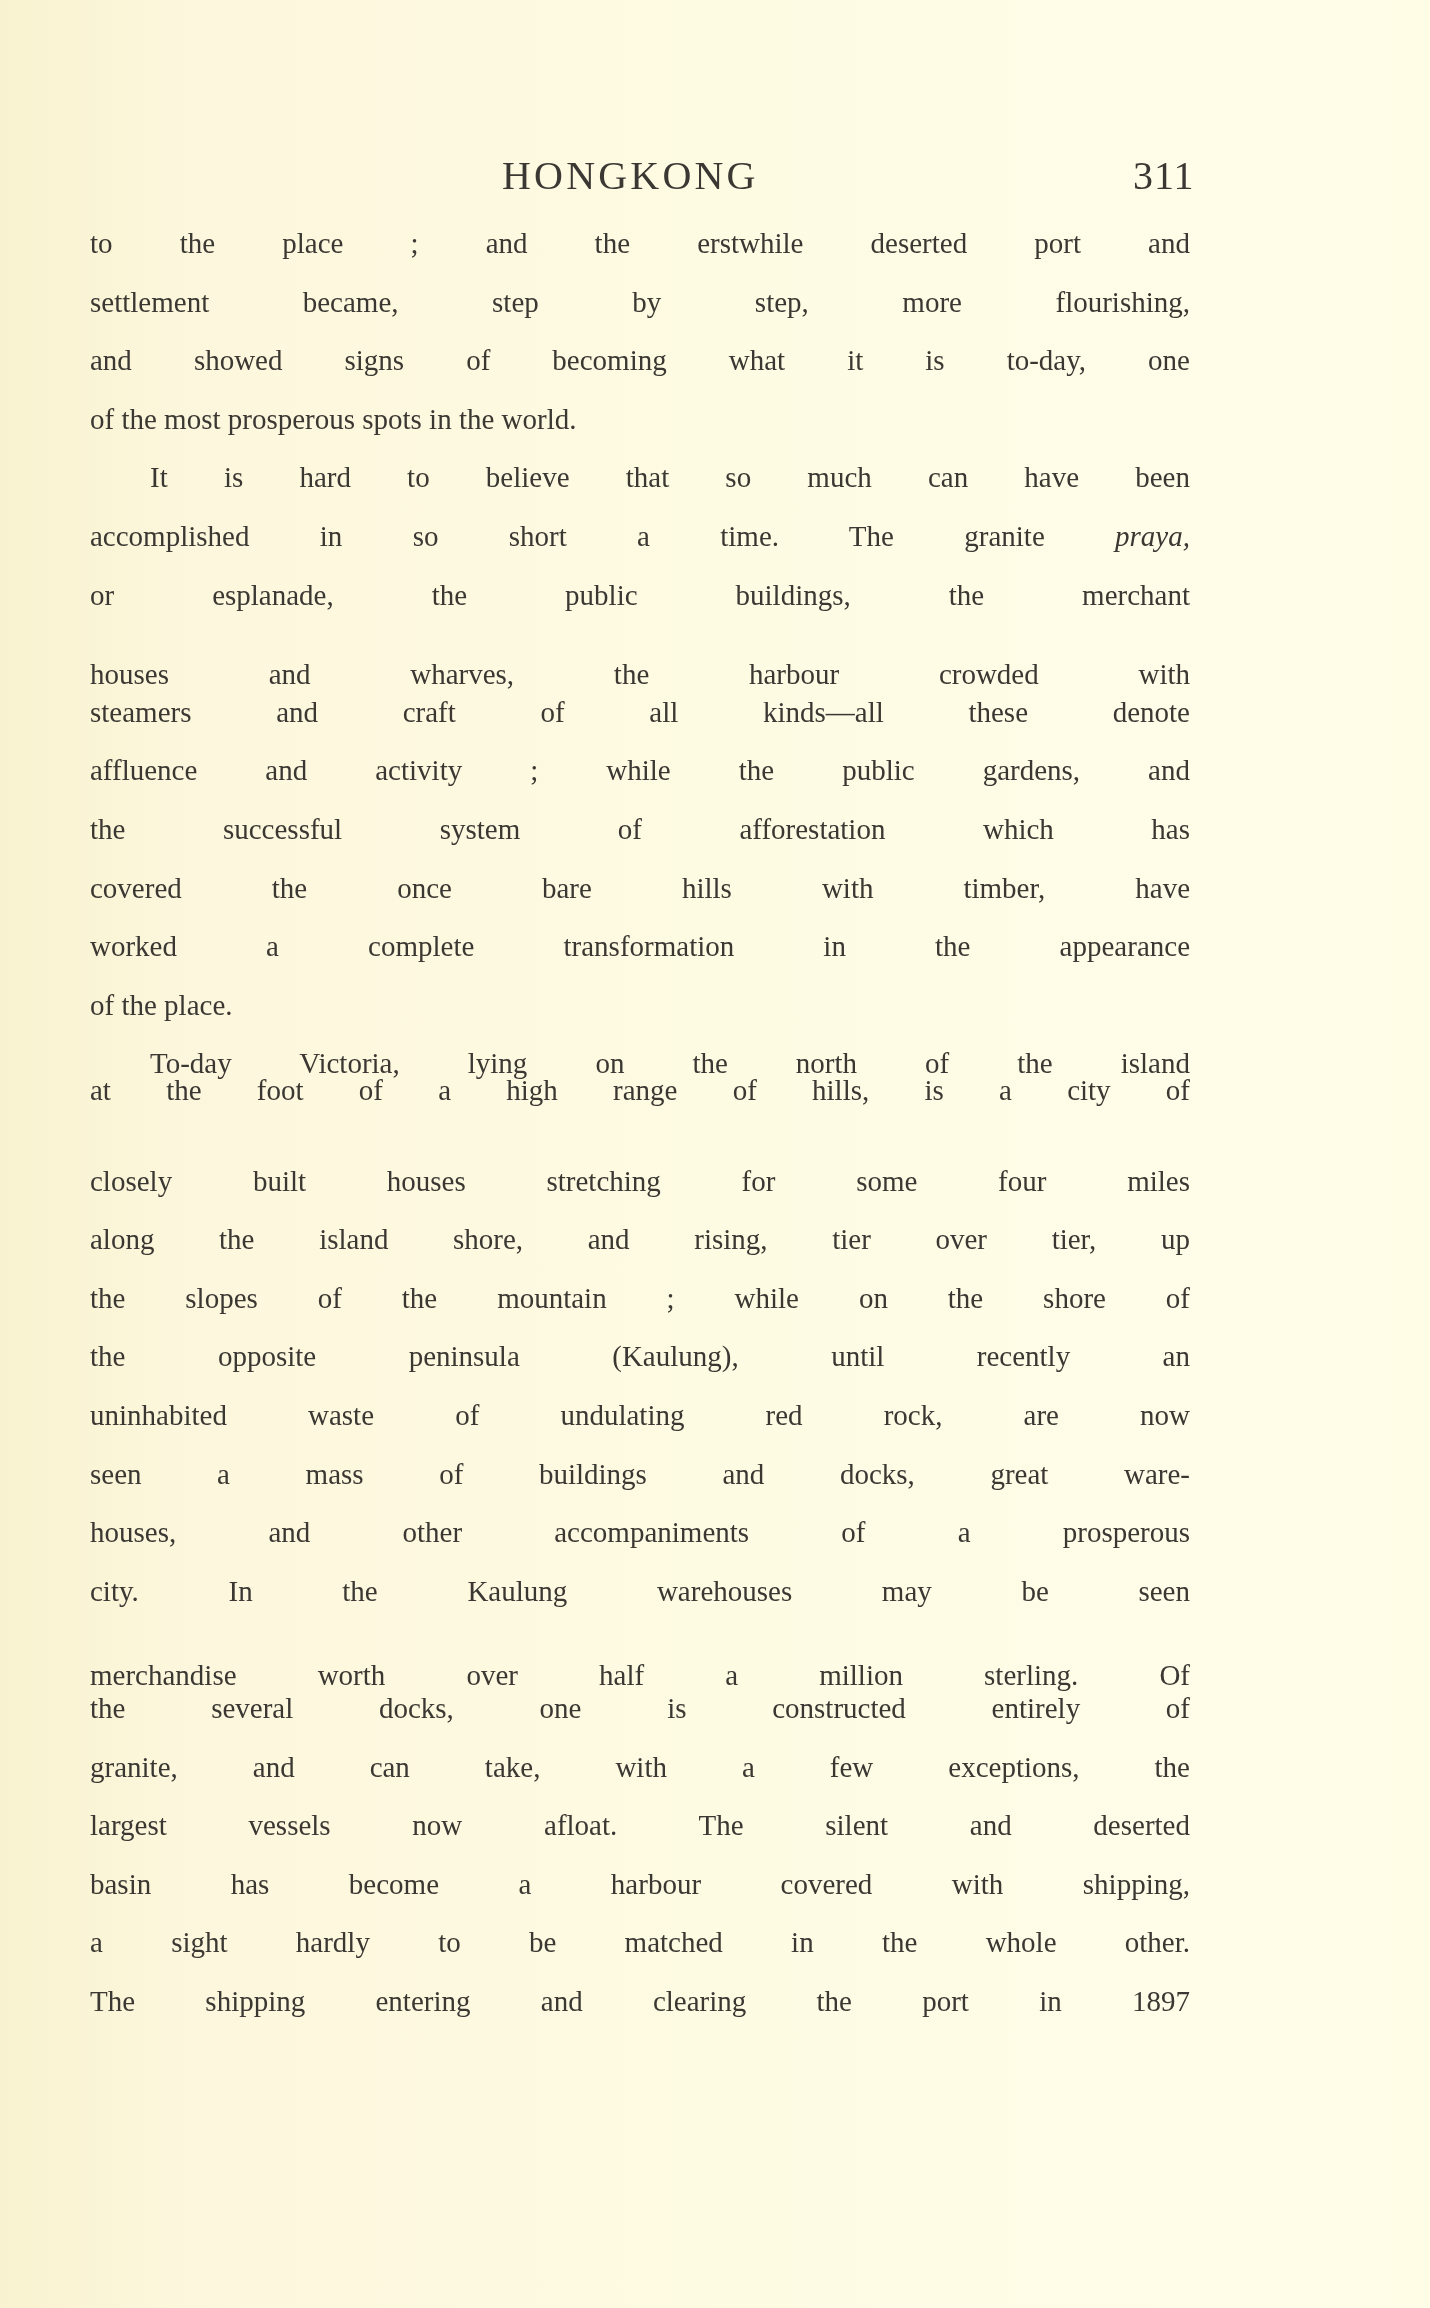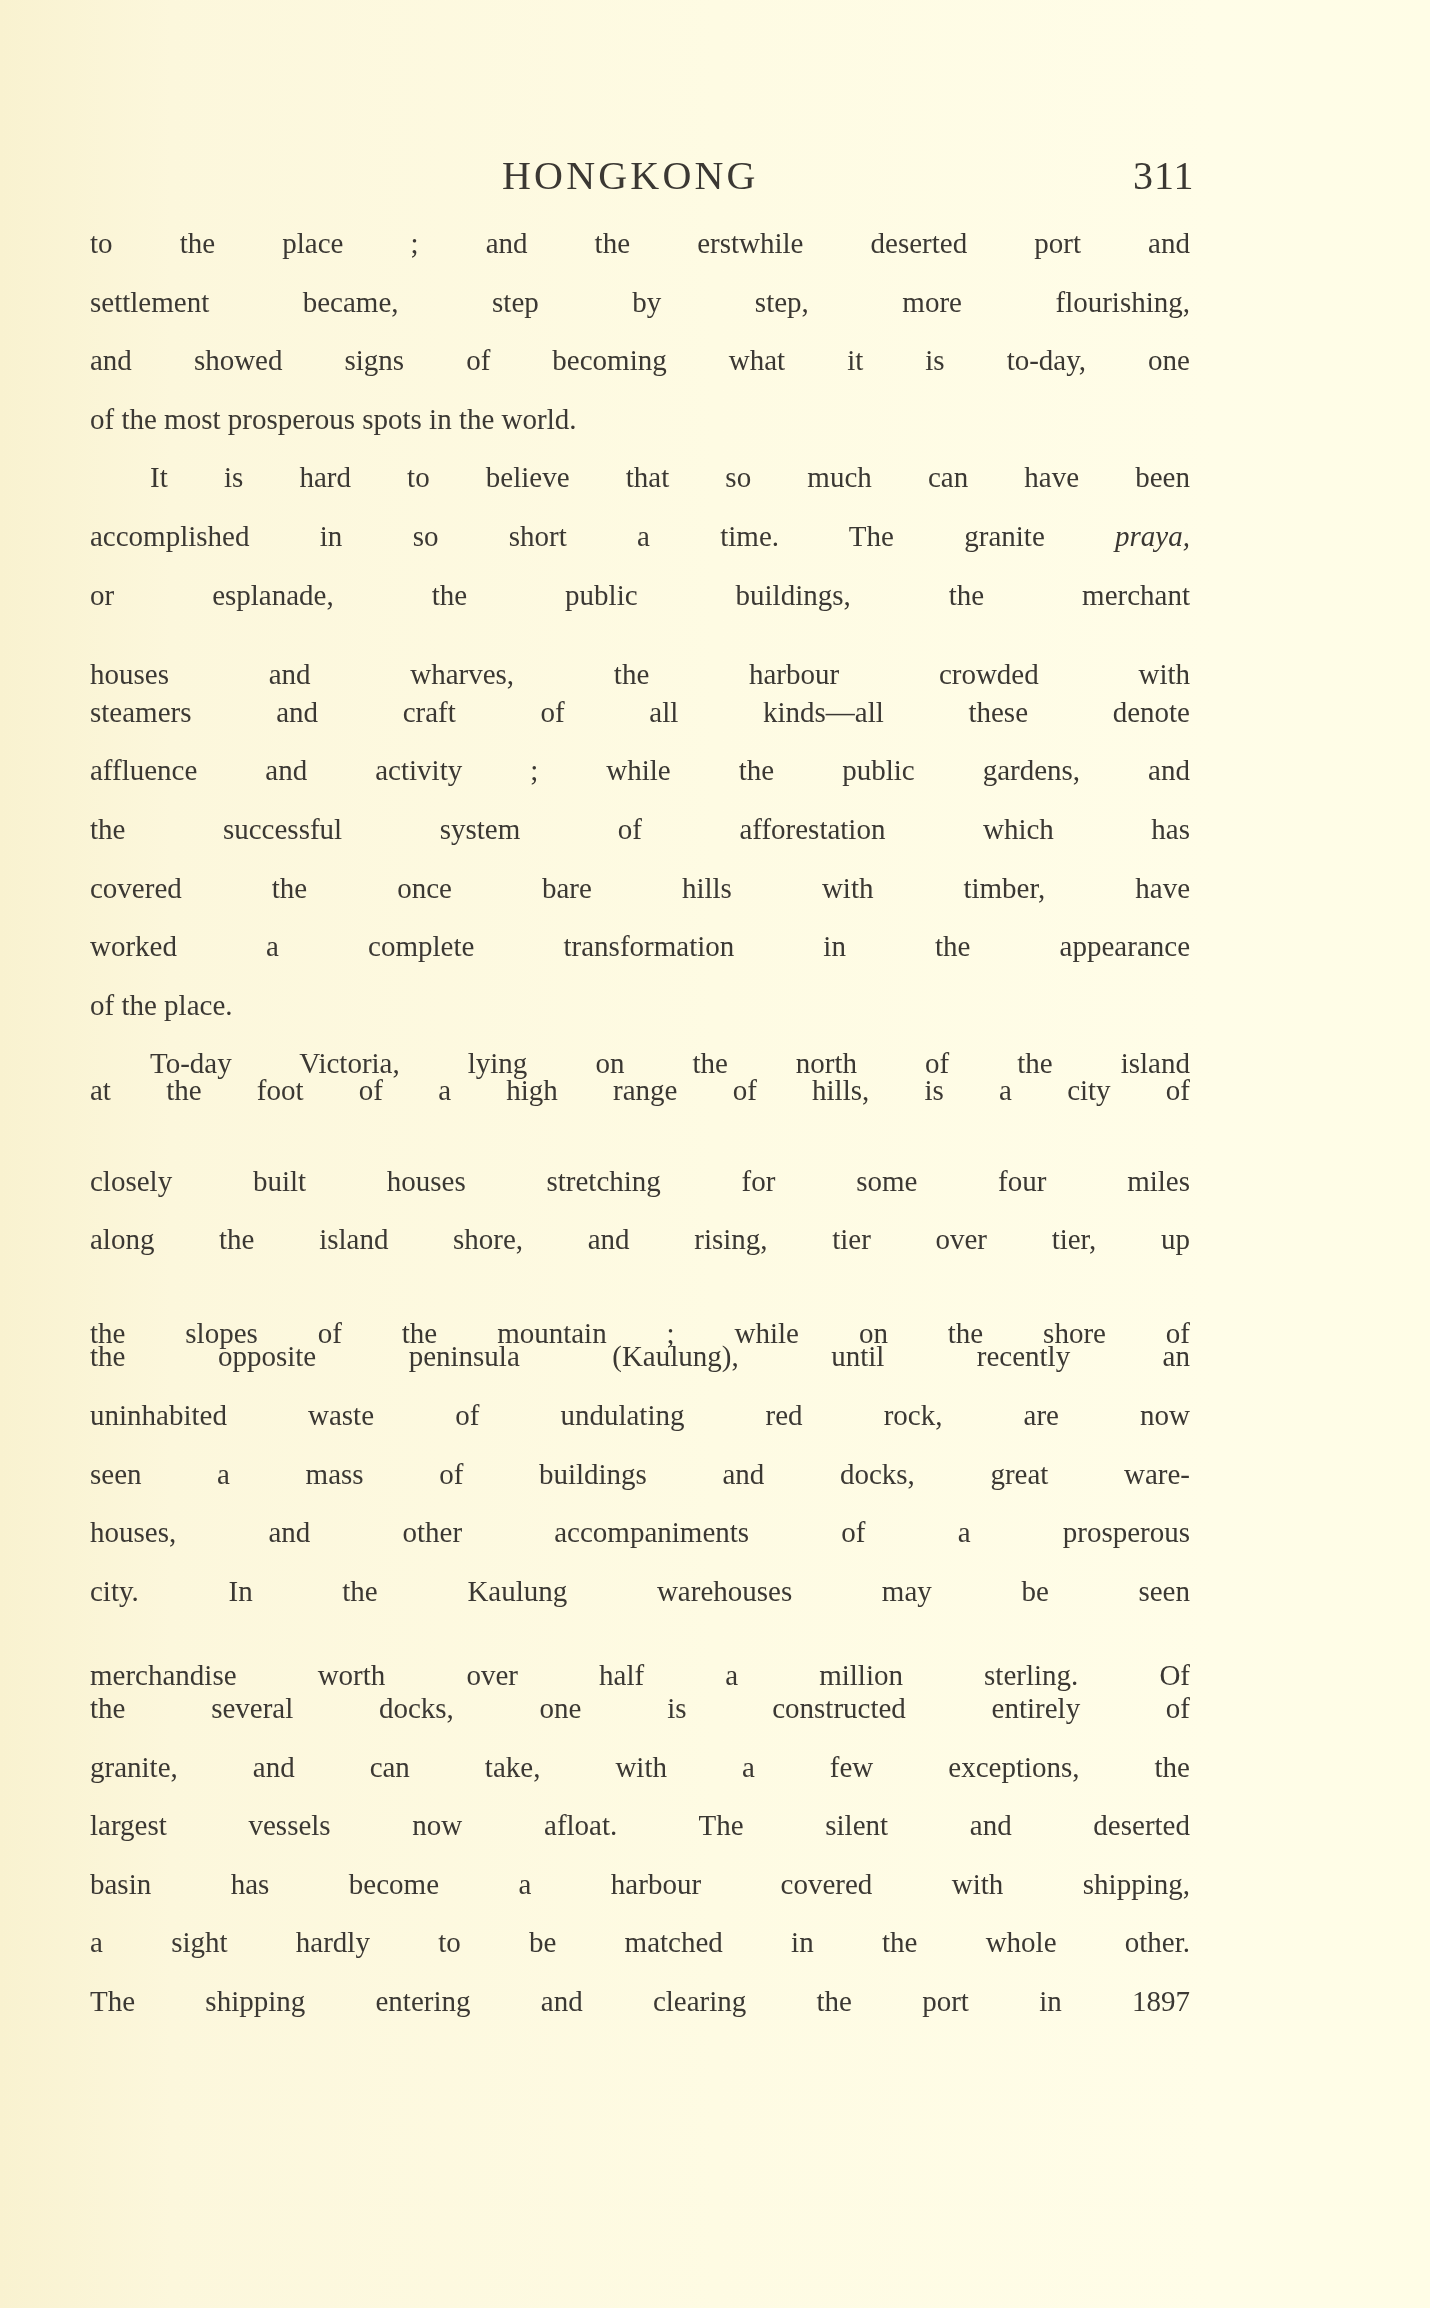--- a/index.html
+++ b/index.html
@@ -98,21 +98,21 @@
     <div class="line" style="top: 683.8px; white-space: nowrap; word-spacing: 0px;"><span>steamers and craft of all kinds—all these denote</span></div>
     <div class="line" style="top: 742.4px; white-space: nowrap; word-spacing: 0px;"><span>affluence and activity ; while the public gardens, and</span></div>
     <div class="line" style="top: 801px; white-space: nowrap; word-spacing: 0px;"><span>the successful system of afforestation which has</span></div>
     <div class="line" style="top: 859.6px; white-space: nowrap; word-spacing: 0px;"><span>covered the once bare hills with timber, have</span></div>
     <div class="line" style="top: 918.2px; white-space: nowrap; word-spacing: 0px;"><span>worked a complete transformation in the appearance</span></div>
     <div class="line last" style="top: 976.8px;"><span>of the place.</span></div>
     <div class="line indent" style="top: 1035.4px; white-space: nowrap; word-spacing: 0px;"><span>To-day Victoria, lying on the north of the island</span></div>
     <div class="line" style="top: 1062px; white-space: nowrap; word-spacing: 0px;"><span>at the foot of a high range of hills, is a city of</span></div>
     <div class="line" style="top: 1152.6px; white-space: nowrap; word-spacing: 0px;"><span>closely built houses stretching for some four miles</span></div>
     <div class="line" style="top: 1211.2px; white-space: nowrap; word-spacing: 0px;"><span>along the island shore, and rising, tier over tier, up</span></div>
-    <div class="line" style="top: 1269.8px; white-space: nowrap; word-spacing: 0px; margin-top: 35px;"><span>the slopes of the mountain ; while on the shore of</span></div>
+    <div class="line" style="top: 1269.8px; white-space: nowrap; word-spacing: 0px;"><span>the slopes of the mountain ; while on the shore of</span></div>
     <div class="line" style="top: 1328.4px; white-space: nowrap; word-spacing: 0px;"><span>the opposite peninsula (Kaulung), until recently an</span></div>
     <div class="line" style="top: 1387px; white-space: nowrap; word-spacing: 0px;"><span>uninhabited waste of undulating red rock, are now</span></div>
     <div class="line" style="top: 1445.6px; white-space: nowrap; word-spacing: 0px;"><span>seen a mass of buildings and docks, great ware-</span></div>
     <div class="line" style="top: 1504.2px; white-space: nowrap; word-spacing: 0px;"><span>houses, and other accompaniments of a prosperous</span></div>
     <div class="line" style="top: 1562.8px; white-space: nowrap; word-spacing: 0px;"><span>city.  In the Kaulung warehouses may be seen</span></div>
     <div class="line" style="top: 1621.4px; white-space: nowrap; word-spacing: 0px; margin-top: 26px;"><span>merchandise worth over half a million sterling.  Of</span></div>
     <div class="line" style="top: 1680px; white-space: nowrap; word-spacing: 0px;"><span>the several docks, one is constructed entirely of</span></div>
     <div class="line" style="top: 1738.6px; white-space: nowrap; word-spacing: 0px;"><span>granite, and can take, with a few exceptions, the</span></div>
     <div class="line" style="top: 1797.2px; white-space: nowrap; word-spacing: 0px;"><span>largest vessels now afloat.  The silent and deserted</span></div>
     <div class="line" style="top: 1855.8px; white-space: nowrap; word-spacing: 0px;"><span>basin has become a harbour covered with shipping,</span></div>

